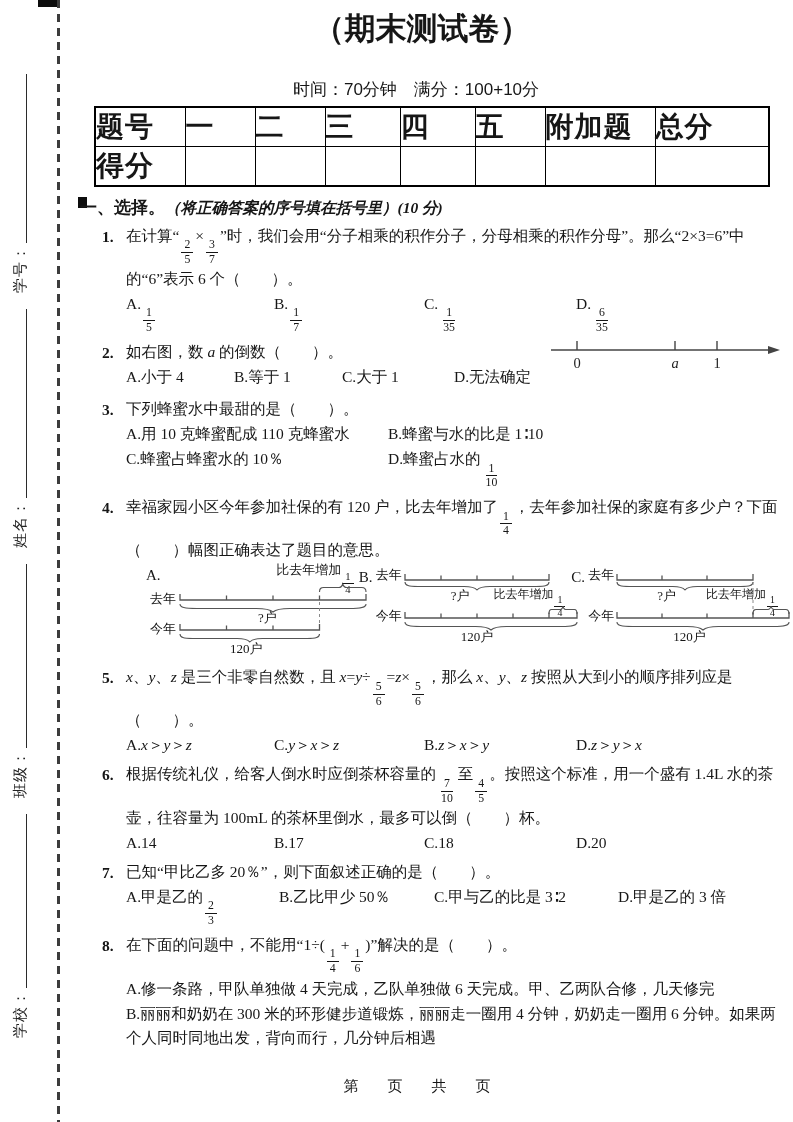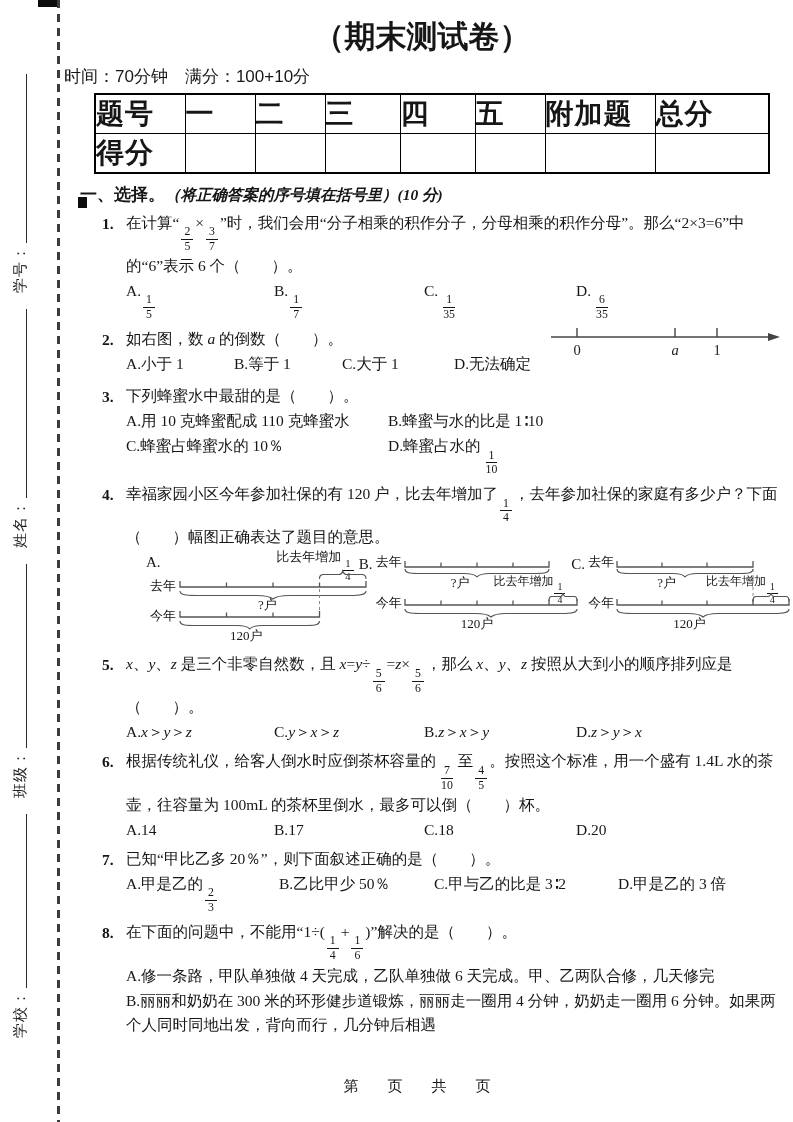--- a/index.html
+++ b/index.html
@@ -15,23 +15,23 @@
   .sidebar-strip{position:absolute;left:10px;top:1078px;width:1040px;height:36px;
         transform-origin:0 0;transform:rotate(-90deg);display:flex;padding-left:40px;
         font-family:"Liberation Sans","DejaVu Sans",sans-serif;}
   .sb-field{display:flex;align-items:flex-start;}
   .sb-label{font-size:15px;line-height:19px;color:#222;letter-spacing:1px;white-space:nowrap;}
   .sb-line{flex:1;height:17px;border-bottom:1.7px solid #2b2b2b;margin:0 16px 0 2px;}
   
   .content{position:absolute;left:64px;top:0;width:716px;}
   .title{margin-top:38px;text-align:center;font-family:"Liberation Sans","DejaVu Sans",sans-serif;
         font-weight:700;font-size:43px;letter-spacing:1px;white-space:nowrap;}
-  .subtitle{margin-top:16px;text-align:center;font-family:"Liberation Sans","DejaVu Sans",sans-serif;
+  .subtitle{margin-top:8px;text-align:center;font-family:"Liberation Sans","DejaVu Sans",sans-serif;
         font-weight:700;font-size:31px;}
-  .meta{margin-top:7px;text-align:left;padding-right:12px;font-size:17px;
+  .meta{margin-top:28px;text-align:center;padding-right:12px;font-size:17px;
         font-family:"Liberation Sans","DejaVu Sans",sans-serif;}
   table.score{margin:5px 0 0 30px;width:676px;border-collapse:collapse;border:2.5px solid #000;
         table-layout:fixed;font-family:"Liberation Sans","DejaVu Sans",sans-serif;}
   table.score td{border:1.8px solid #000;height:39px;text-align:left;vertical-align:middle;
         font-size:28px;font-weight:700;letter-spacing:1px;}
   .sec-heading{margin:9px 0 0 16px;font-size:17px;}
   .sec-bold{font-weight:700;}
   .sec-note{font-weight:600;font-style:italic;font-size:15.5px;}
   .q{position:relative;margin:5px 0 0 38px;padding-left:24px;font-size:15.5px;line-height:1.55;}
   .qnum{position:absolute;left:0;top:1px;font-weight:700;}
@@ -155,21 +155,21 @@
               <span class="fn">6</span>
               <span class="fd">35</span>
             </span></span>
       </div>
     </div>
 
     <div class="q" style="min-height:52px;">
       <span class="qnum">2.</span>
       <span class="stem">如右图，数 <i>a</i> 的倒数（　　）。</span>
       <div class="opts g4b">
-        <span>A.小于 1</span>
+        <span>A.小于 4</span>
         <span>B.等于 1</span>
         <span>C.大于 1</span>
         <span>D.无法确定</span>
       </div>
       <div class="nl-wrap">
         <svg width="235" height="44">
           <path class="nl" d="M4 22 L224 22"></path>
           <polygon points="221,18 233,22 221,26" fill="#444"></polygon>
           <path class="nl" d="M30 13 L30 22 M128 13 L128 22 M170 13 L170 22"></path>
           <text x="30" y="40" text-anchor="middle">0</text>

